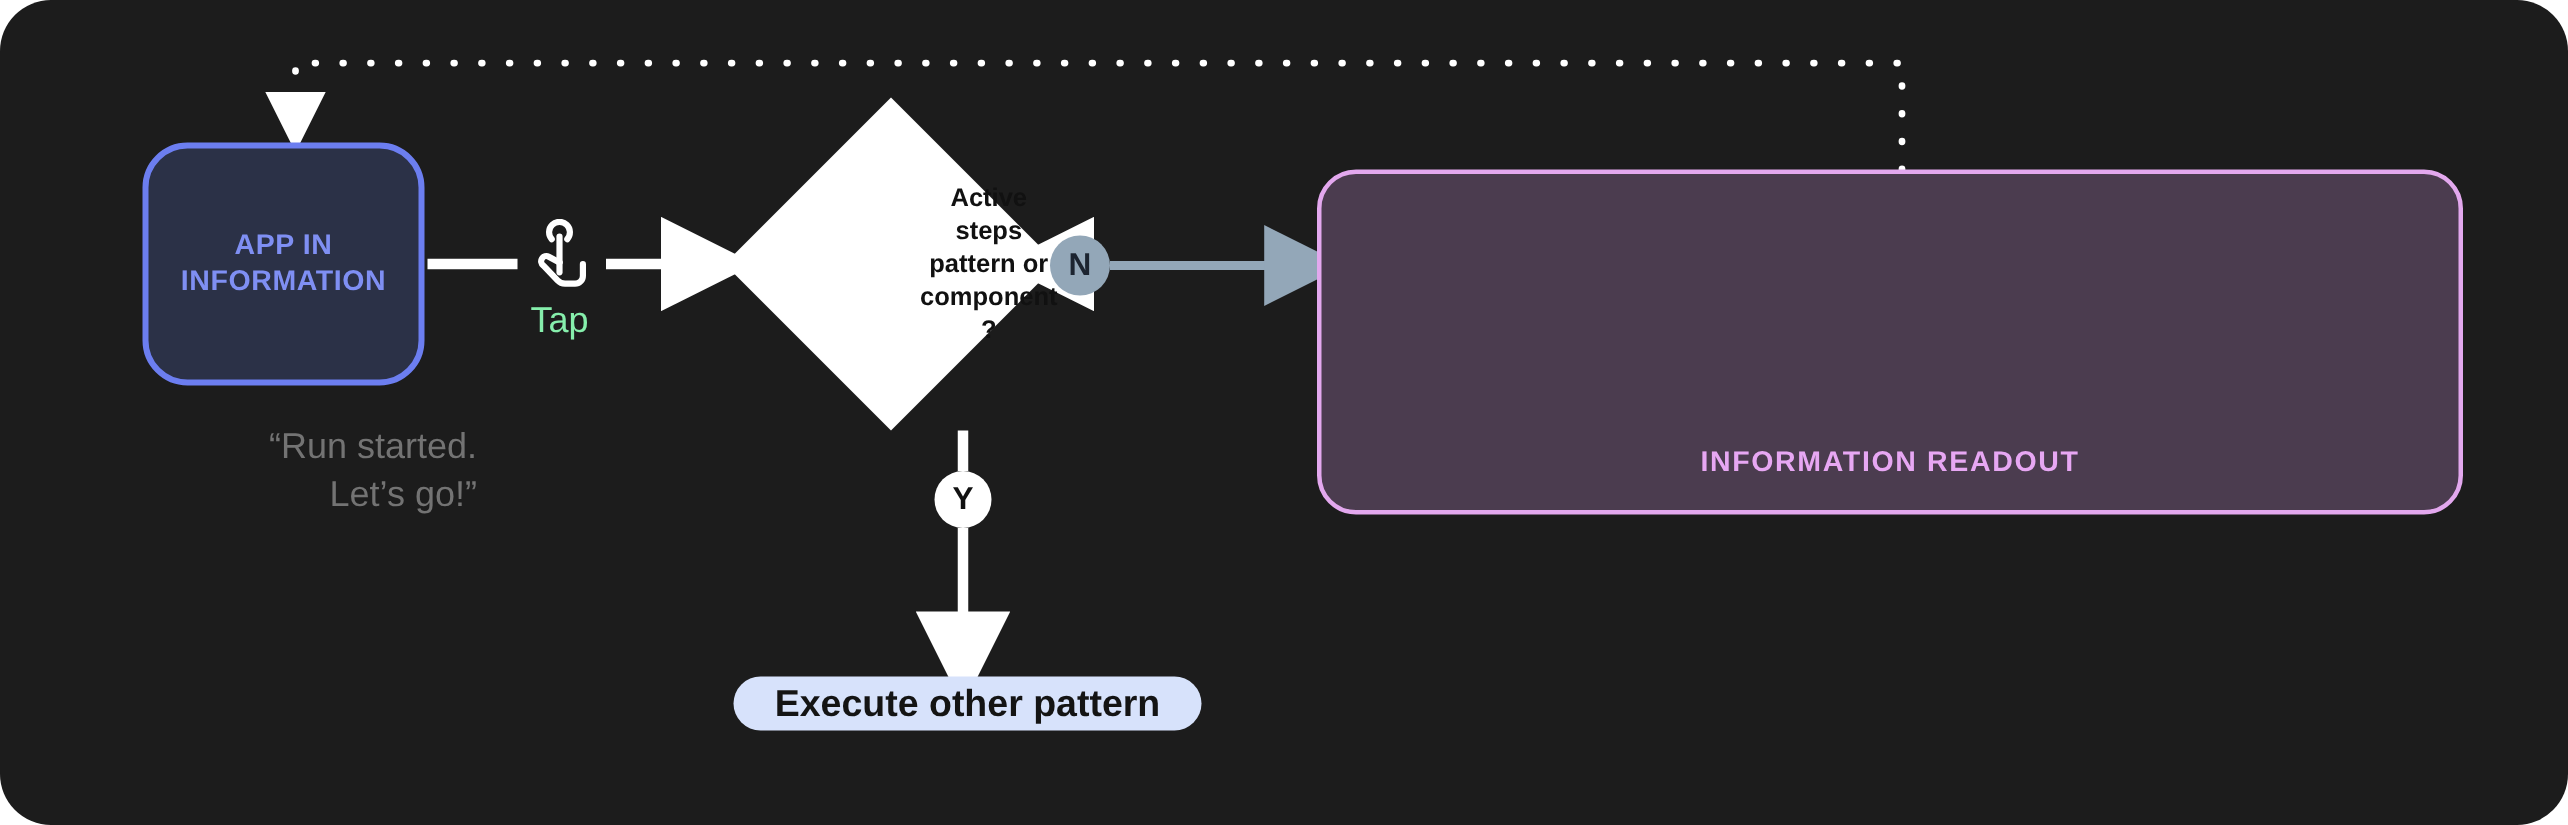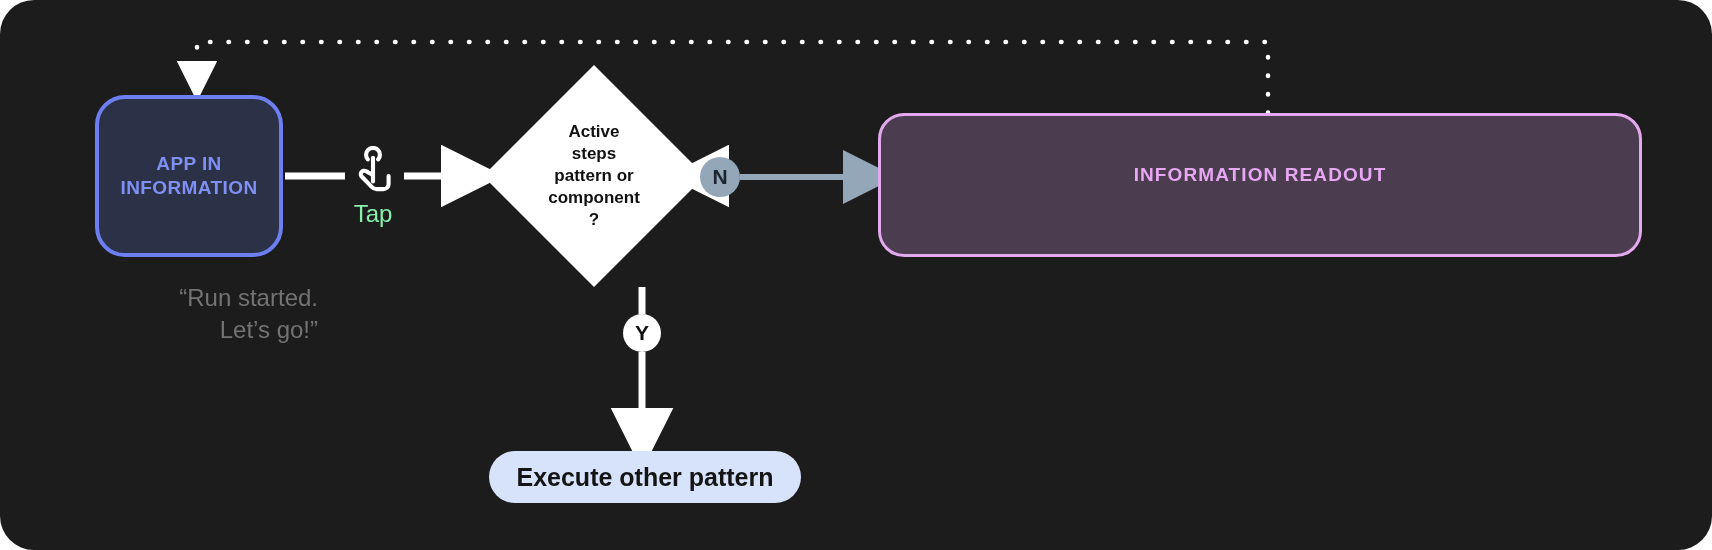--- a/index.html
+++ b/index.html
@@ -50,21 +50,21 @@
   #tap-label{
     color:#86efac;font-size:24px;margin-top:2px;display:block;
   }
 
   
   #decision{
     left:483px;top:65px;width:222px;height:222px;
   }
   #decision .diamond-text{
     position:absolute;left:0;top:0;width:222px;height:222px;
-    display:flex;align-items:center;justify-content:center;
+    display:flex;align-items:center;justify-content:flex-end;
     color:#111111;
     font-size:17px;font-weight:bold;line-height:1.3;
     text-align:center;
   }
 
   
   .badge{
     position:absolute;border-radius:50%;
     display:flex;align-items:center;justify-content:center;
     font-weight:bold;font-size:21px;
@@ -73,38 +73,38 @@
     left:700px;top:157px;width:40px;height:40px;
     background:#93a7b8;color:#1c2430;
   }
   #badge-y{
     left:623px;top:314px;width:38px;height:38px;
     background:#ffffff;color:#111111;
   }
 
   
   #readout{
-    left:878px;top:113px;width:764px;height:144px;
+    left:878px;top:113px;width:764px;height:230px;
     background:#4b3c4f;
     border:3px solid #e3a8ee;
     border-radius:26px;
-    display:flex;flex-direction:column;align-items:center;justify-content:center;
+    display:flex;flex-direction:row;align-items:flex-end;justify-content:center;
   }
   #readout-title{
     color:#e7a7f3;font-size:19px;font-weight:bold;letter-spacing:1.1px;
     margin-bottom:20px;
   }
   #readout-body{
     color:#ffffff;font-size:27px;font-style:italic;font-weight:bold;
     line-height:1.42;text-align:center;width:660px;
   }
 
   
   #execute-pill{
-    left:489px;top:451px;width:312px;height:52px;
+    left:489px;top:451px;width:312px;height:36px;
     background:#d7e2fb;border-radius:26px;
     display:flex;align-items:center;justify-content:center;
   }
   #execute-pill .label{
     color:#141414;font-size:25px;font-weight:bold;
   }
 </style>
 </head>
 <body>
 

